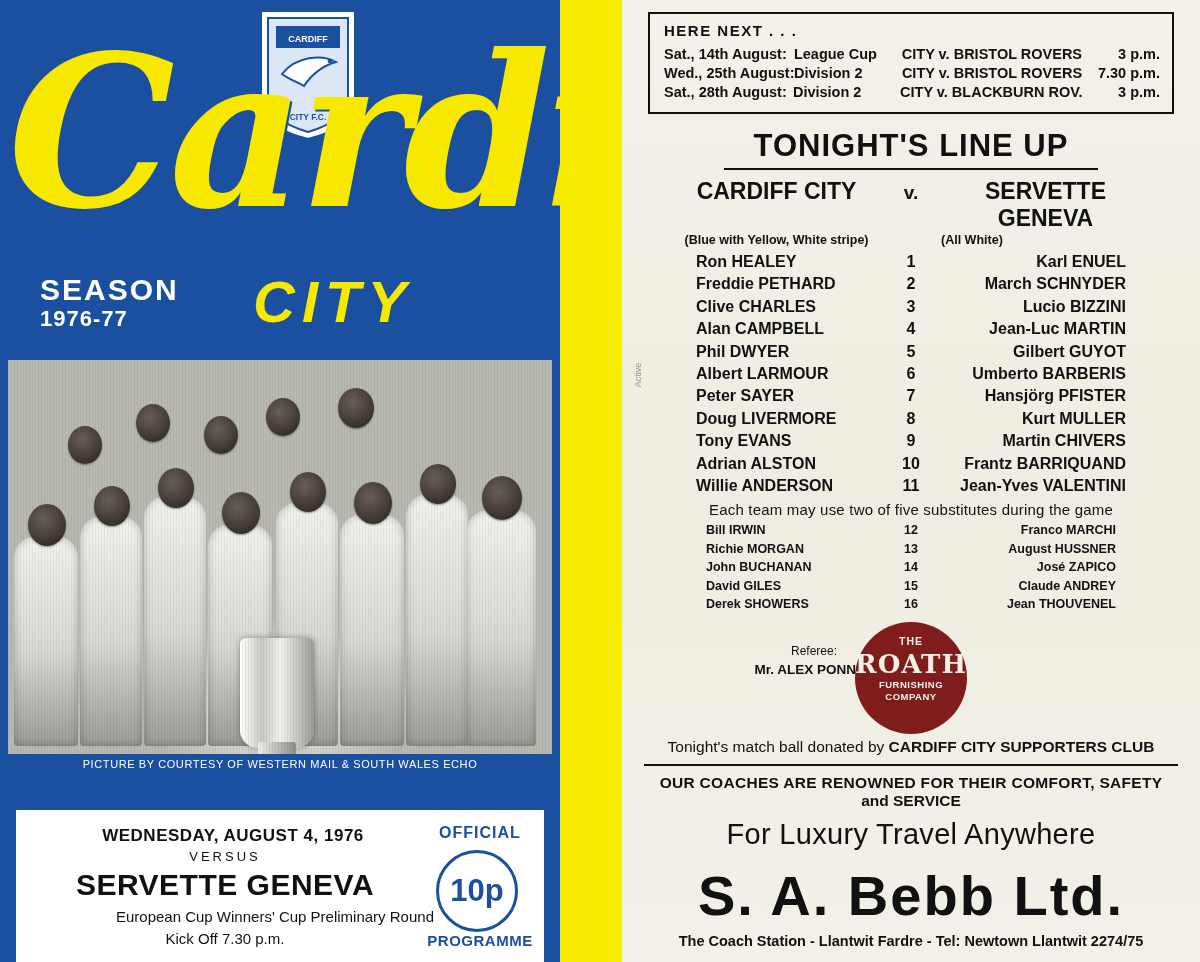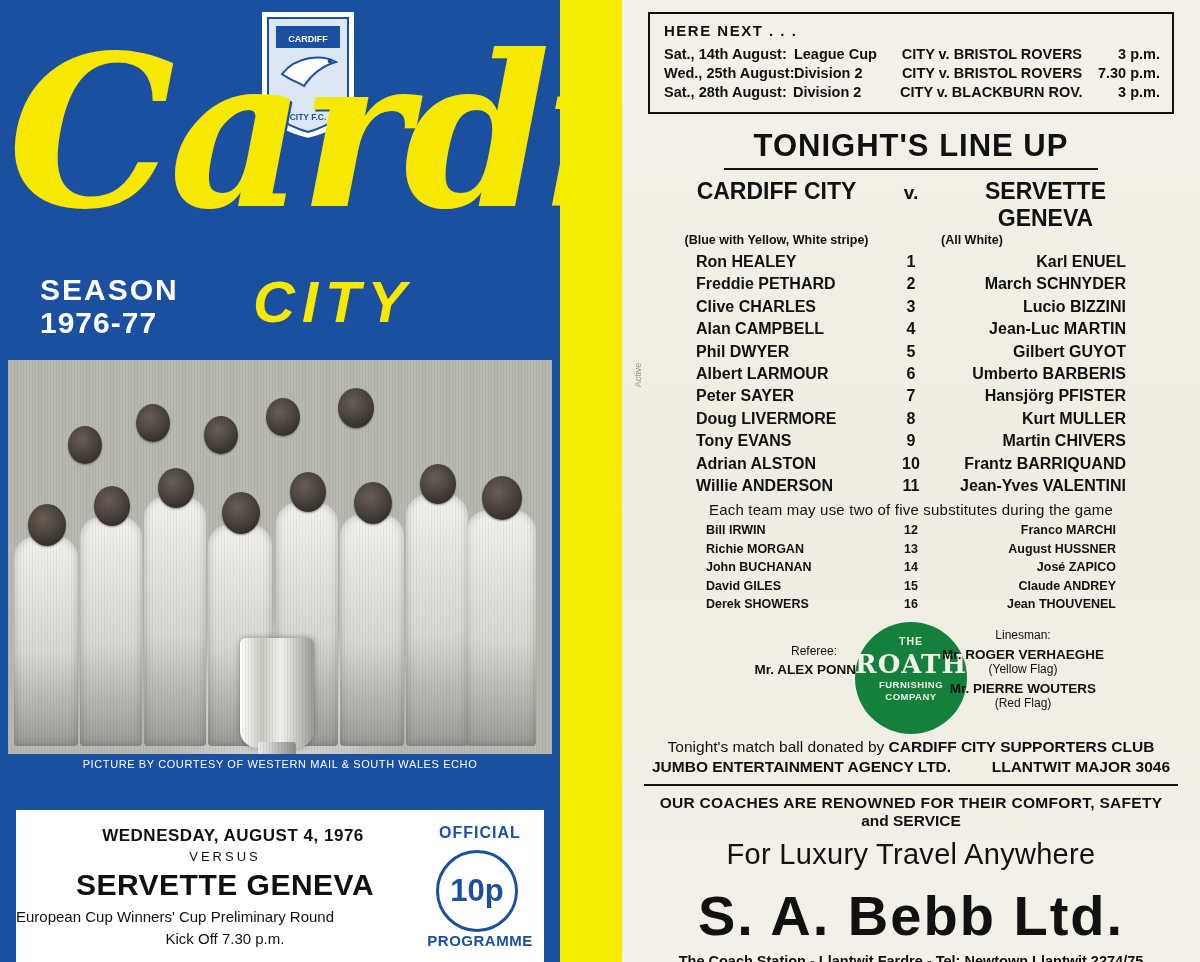--- a/index.html
+++ b/index.html
@@ -80,21 +80,21 @@
     letter-spacing: 2px;
     line-height: 36px;
   }
   .season-years {
     position: absolute;
     left: 40px;
     top: 306px;
     color: #ffffff;
     font-family: "Liberation Sans", sans-serif;
     font-weight: bold;
-    font-size: 30px;
+    font-size: 22px;
     letter-spacing: 1px;
   }
 
   
   .photo-wrap {
     position: absolute;
     left: 8px;
     top: 360px;
     width: 544px;
     height: 394px;
@@ -197,21 +197,21 @@
     font-family: "Liberation Sans", sans-serif;
     font-weight: bold;
     font-size: 30px;
     color: #111;
     letter-spacing: 0.5px;
   }
   .cb-comp {
     position: absolute;
     left: 0; right: 110px;
     top: 98px;
-    text-align: left;
+    text-align: right;
     font-family: "Liberation Sans", sans-serif;
     font-size: 15px;
     color: #111;
   }
   .cb-kickoff {
     position: absolute;
     left: 0; right: 110px;
     top: 120px;
     text-align: center;
     font-family: "Liberation Sans", sans-serif;
@@ -403,21 +403,21 @@
   .lm-flag { font-size: 12px; }
 
   .roath-logo {
     position: absolute;
     left: 50%;
     transform: translateX(-50%);
     top: 0;
     width: 112px;
     height: 112px;
     border-radius: 50%;
-    background: #15803d;
+    background: #7f1d1d;
     color: #f2efe6;
     text-align: center;
   }
   .roath-the { font-size: 10.5px; letter-spacing: 1px; margin-top: 13px; font-weight: bold;}
   .roath-main {
     font-family: "DejaVu Serif", serif;
     font-weight: bold;
     font-size: 26px;
     letter-spacing: 1px;
     line-height: 30px;
@@ -689,37 +689,26 @@
           <div class="referee-name">Mr. ALEX PONNET</div>
         </div>
 
         <div class="roath-logo">
           <div class="roath-the">THE</div>
           <div class="roath-main">ROATH</div>
           <div class="roath-sub">FURNISHING</div>
           <div class="roath-sub">COMPANY</div>
         </div>
 
-        <div class="linesmen-block">
-          <div>Linesman:</div>
-          <div class="lm-name">Mr. ROGER VERHAEGHE</div>
-          <div class="lm-flag">(Yellow Flag)</div>
-          <div class="lm-name">Mr. PIERRE WOUTERS</div>
-          <div class="lm-flag">(Red Flag)</div>
-        </div>
       </div>
 
       <div class="ball-line">
         <span>Tonight's match ball donated by </span><b>CARDIFF CITY SUPPORTERS CLUB</b>
       </div>
 
-      <div class="jumbo-line">
-        <span>JUMBO ENTERTAINMENT AGENCY LTD.</span>
-        <span>LLANTWIT MAJOR 3046</span>
-      </div>
 
       <div class="hr-dark"></div>
 
       <div class="coach-line">OUR COACHES ARE RENOWNED FOR THEIR COMFORT, SAFETY</div>
       <div class="coach-line2">and SERVICE</div>
 
       <div class="luxury">For Luxury Travel Anywhere</div>
       <div class="bebb">S. A. Bebb Ltd.</div>
       <div class="bebb-addr">The Coach Station  -  Llantwit Fardre  -  Tel: Newtown Llantwit 2274/75</div>
 

